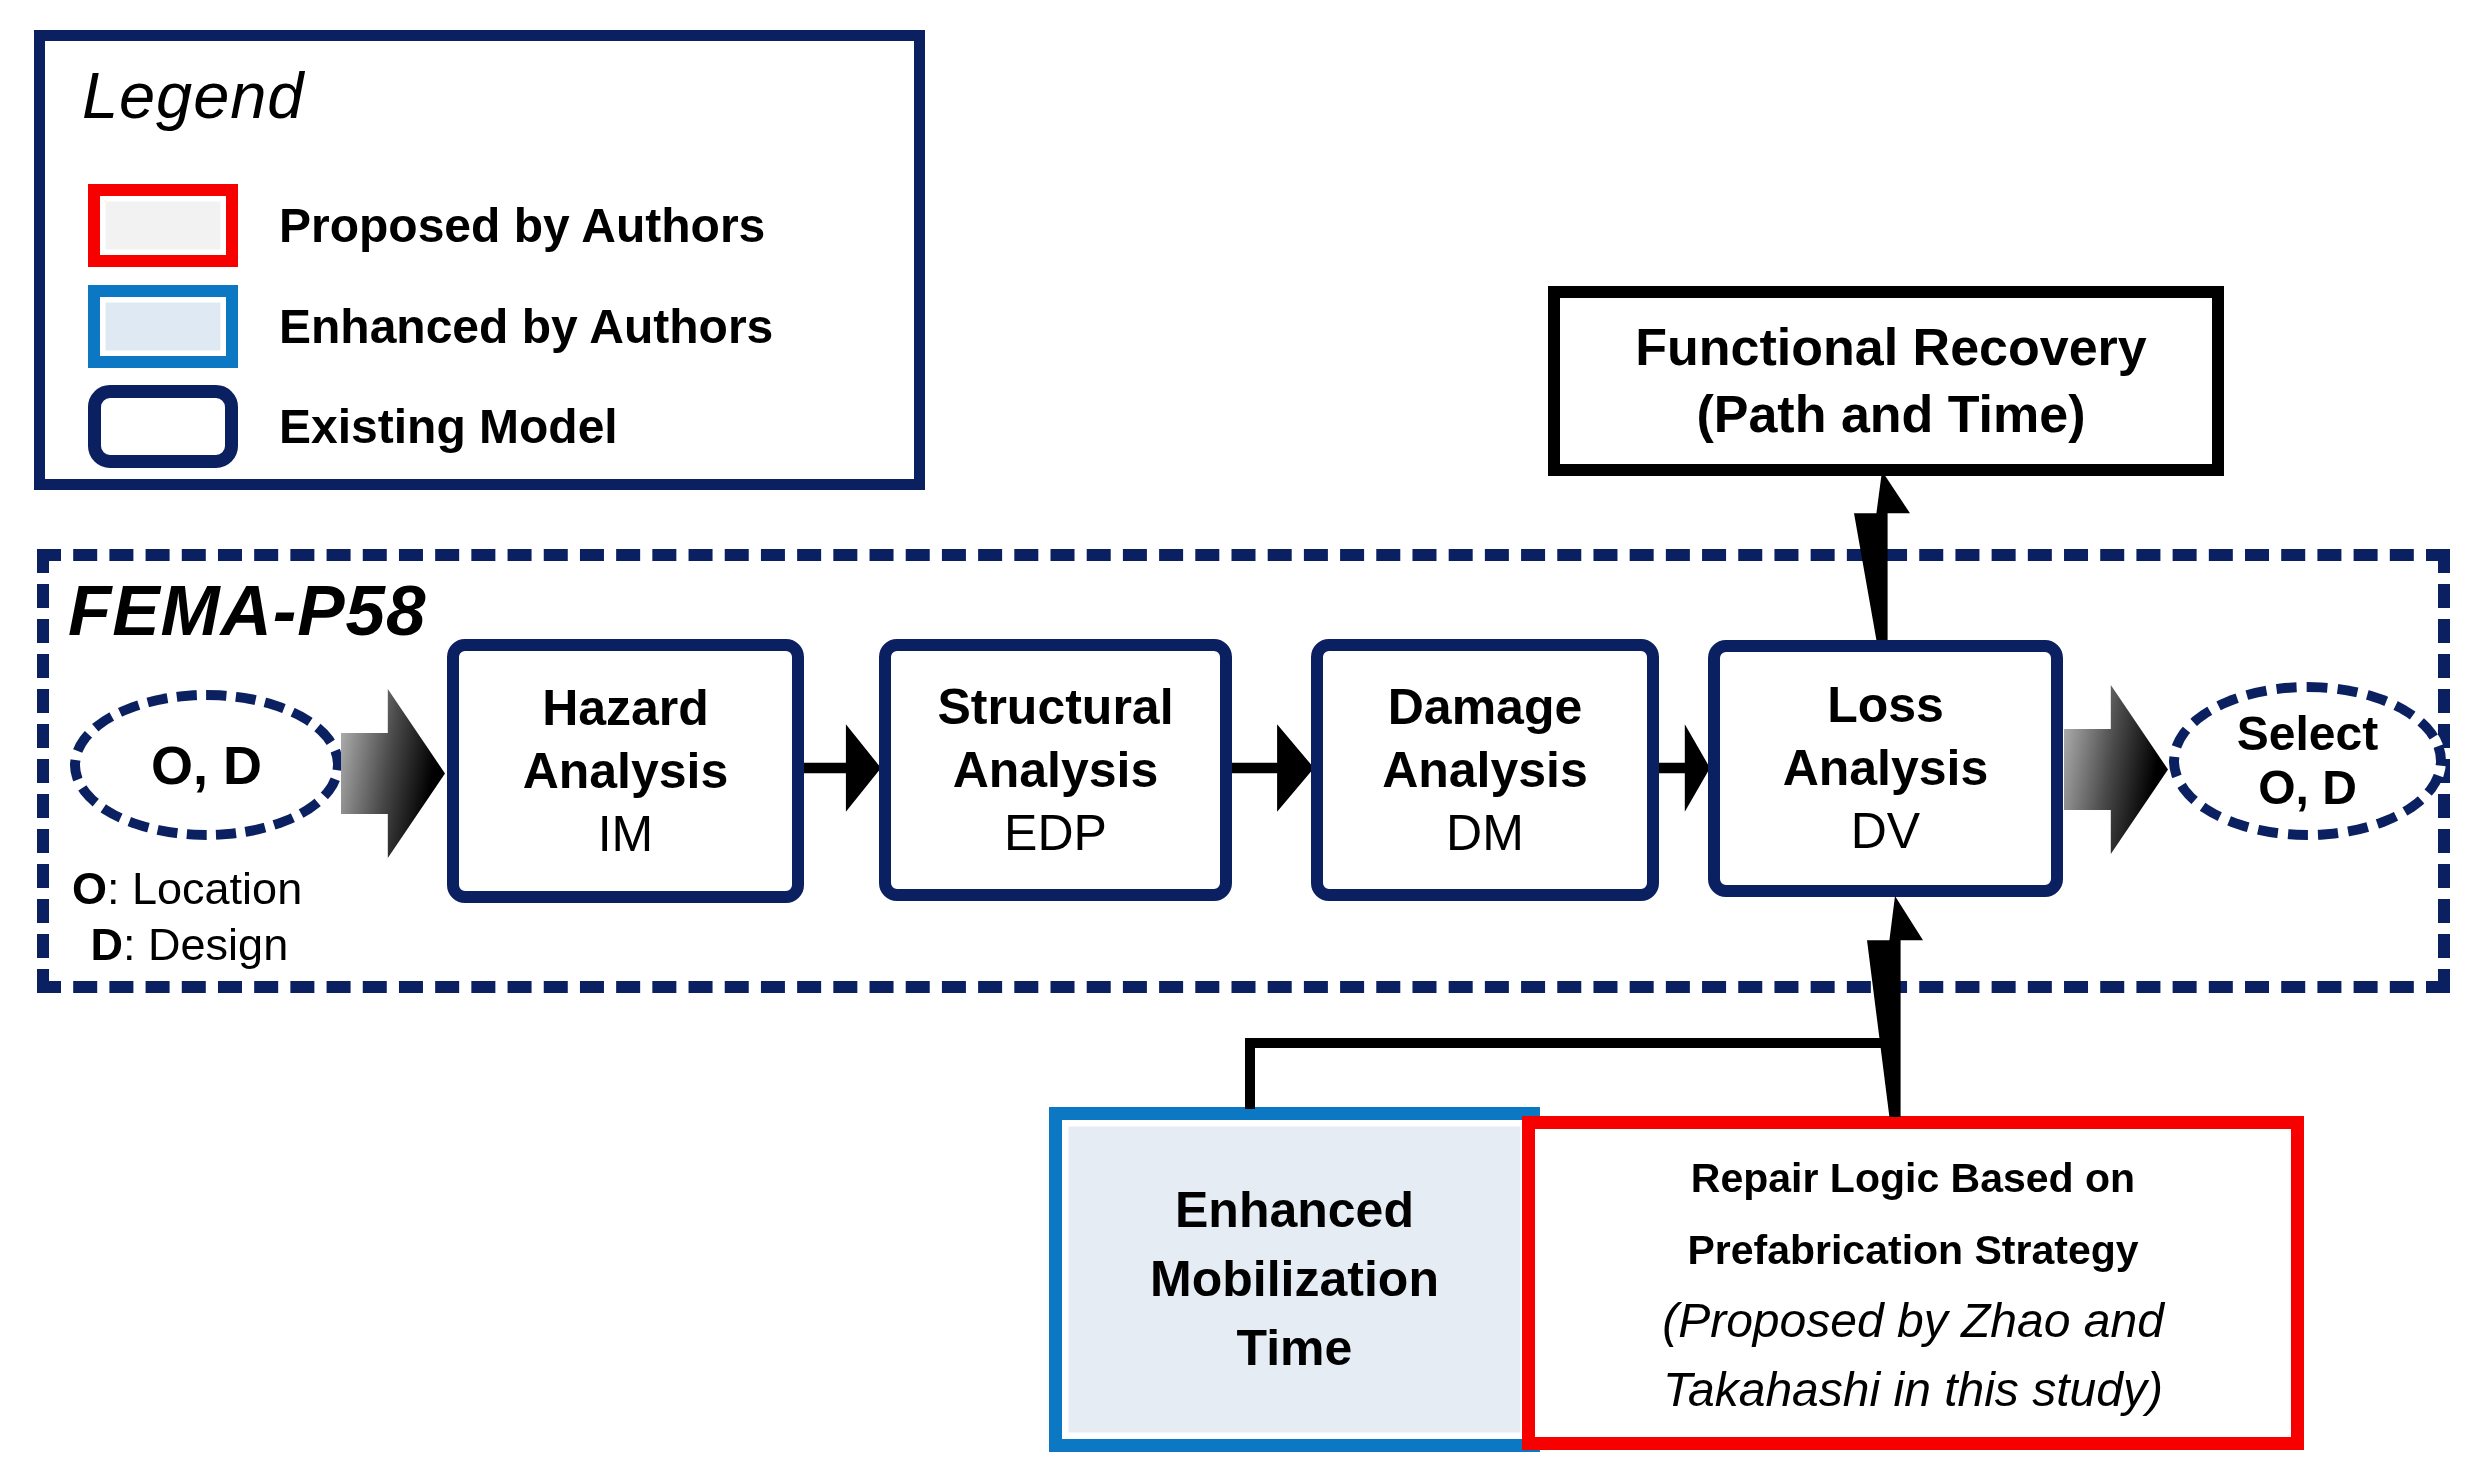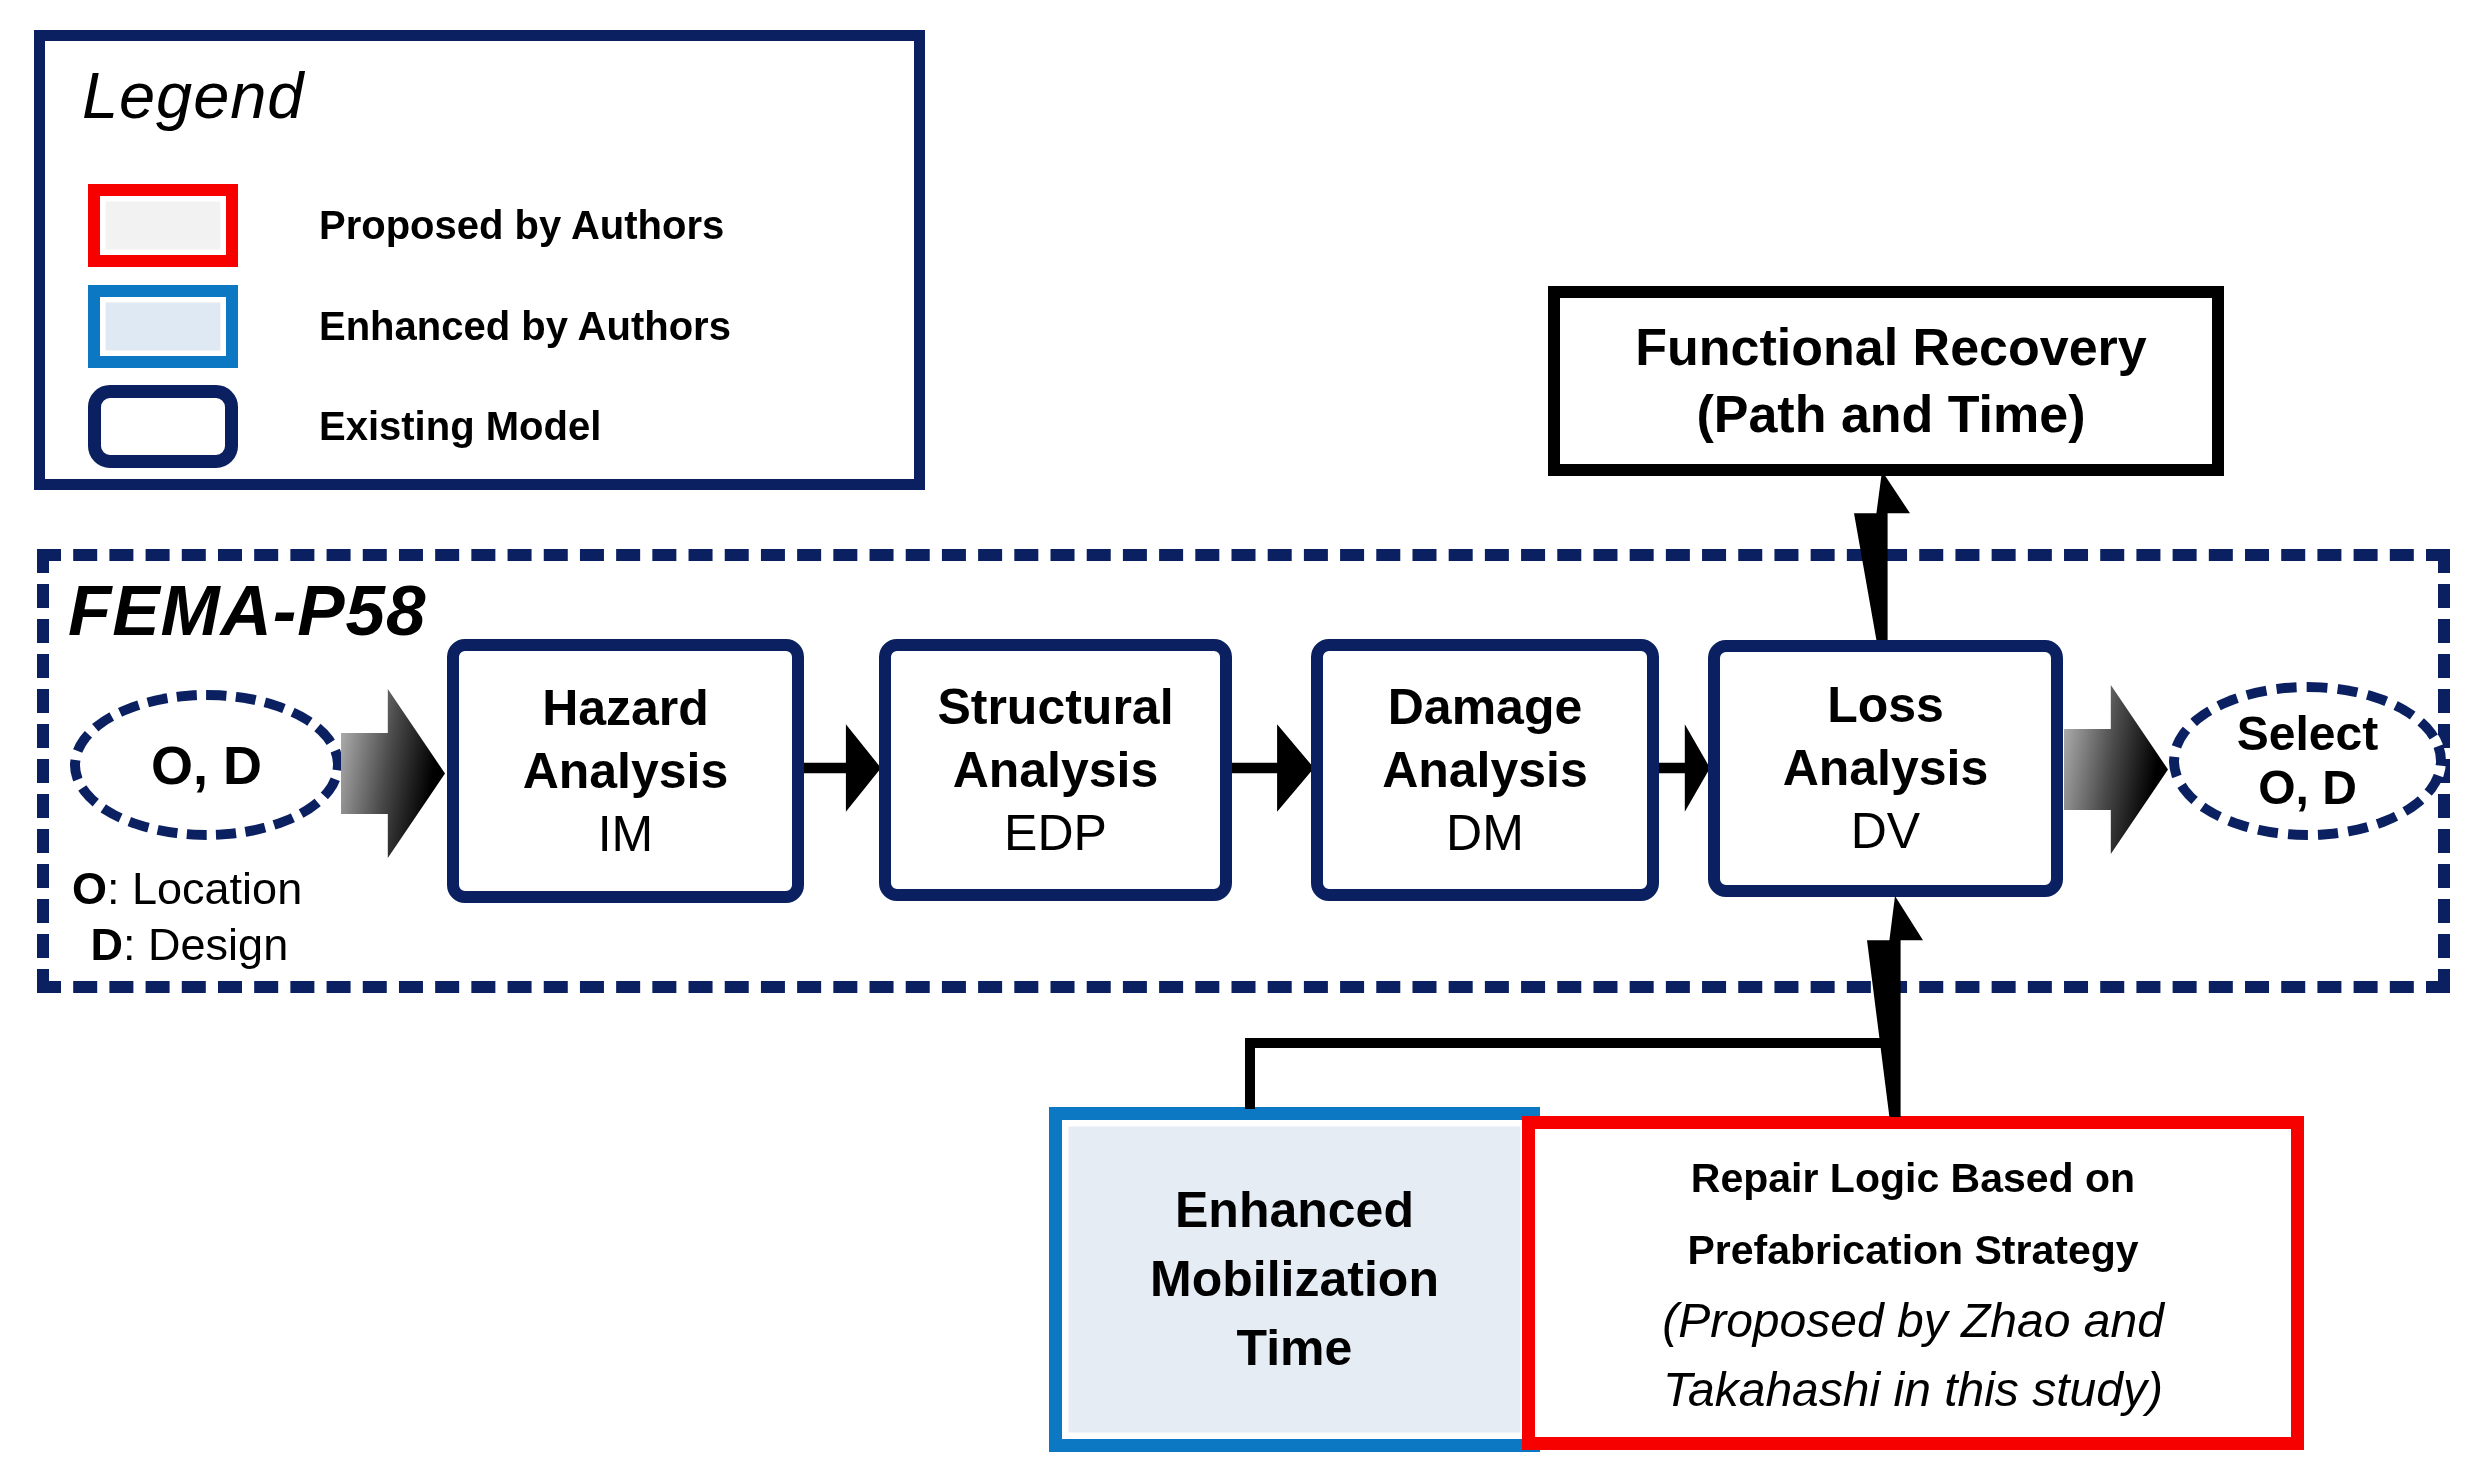--- a/index.html
+++ b/index.html
@@ -35,21 +35,21 @@
     background:#f3f2f2;box-shadow:inset 0 0 0 5.6px #fff;
   }
   .legend-swatch.enhanced{
     border:12px solid var(--blue,#0c77c2);
     background:#dfe9f3;box-shadow:inset 0 0 0 5.6px #fff;
   }
   .legend-swatch.existing{
     border:13px solid var(--navy,#0a2060);
     border-radius:22px;background:#fff;
   }
-  .legend-label{margin-left:81px;font-size:40px;font-weight:bold;white-space:nowrap;}
+  .legend-label{margin-left:41px;font-size:48px;font-weight:bold;white-space:nowrap;}
 
   
   .fr-box{
     position:absolute;left:1548px;top:286px;width:676px;height:190px;
     border:12px solid #000;background:#fff;z-index:4;
     display:flex;flex-direction:column;align-items:center;justify-content:center;
     font-size:52px;font-weight:bold;line-height:1.28;text-align:center;padding-left:10px;
   }
 
   

